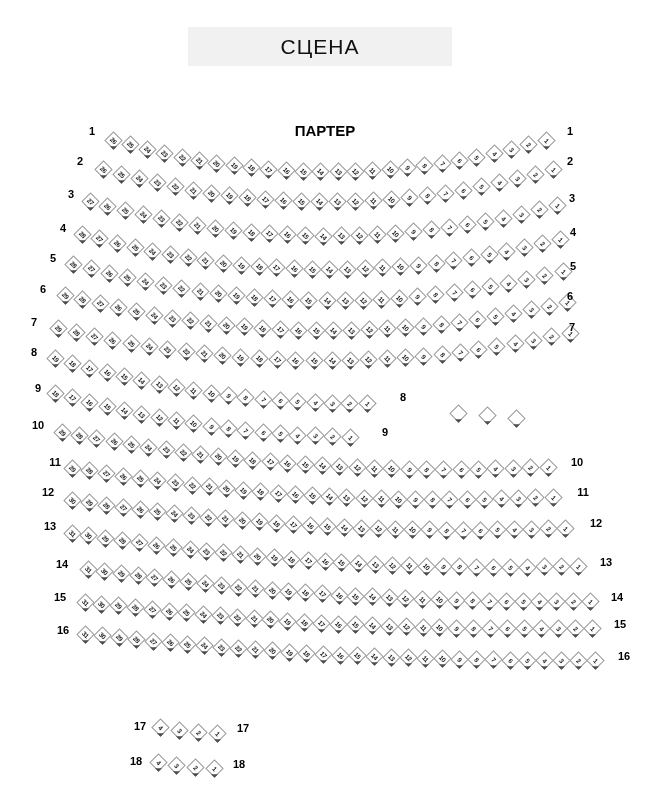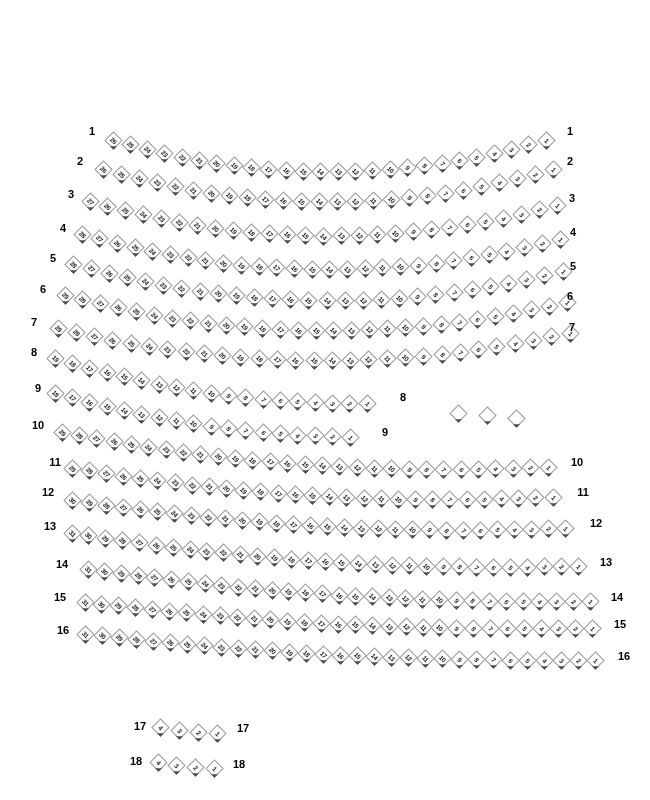--- a/index.html
+++ b/index.html
@@ -32,20 +32,24 @@
   }
   .row-label{
     position:absolute;font-weight:bold;font-size:11px;color:#000;
     transform:translate(-50%,-50%);white-space:nowrap;
   }
 </style>
 </head>
 <body>
 
 <div class="canvas">
+  <div class="stage">
+    <span>СЦЕНА</span>
+  </div>
+  <div class="section-title">ПАРТЕР</div>
   <div id="seatmap">
       <div class="seat" style="left: 106.5px; top: 133.5px;">
         <span class="num">26</span>
       </div>
       <div class="seat" style="left: 123.82px; top: 138.415px;">
         <span class="num">25</span>
       </div>
       <div class="seat" style="left: 141.14px; top: 142.921px;">
         <span class="num">24</span>
       </div>

